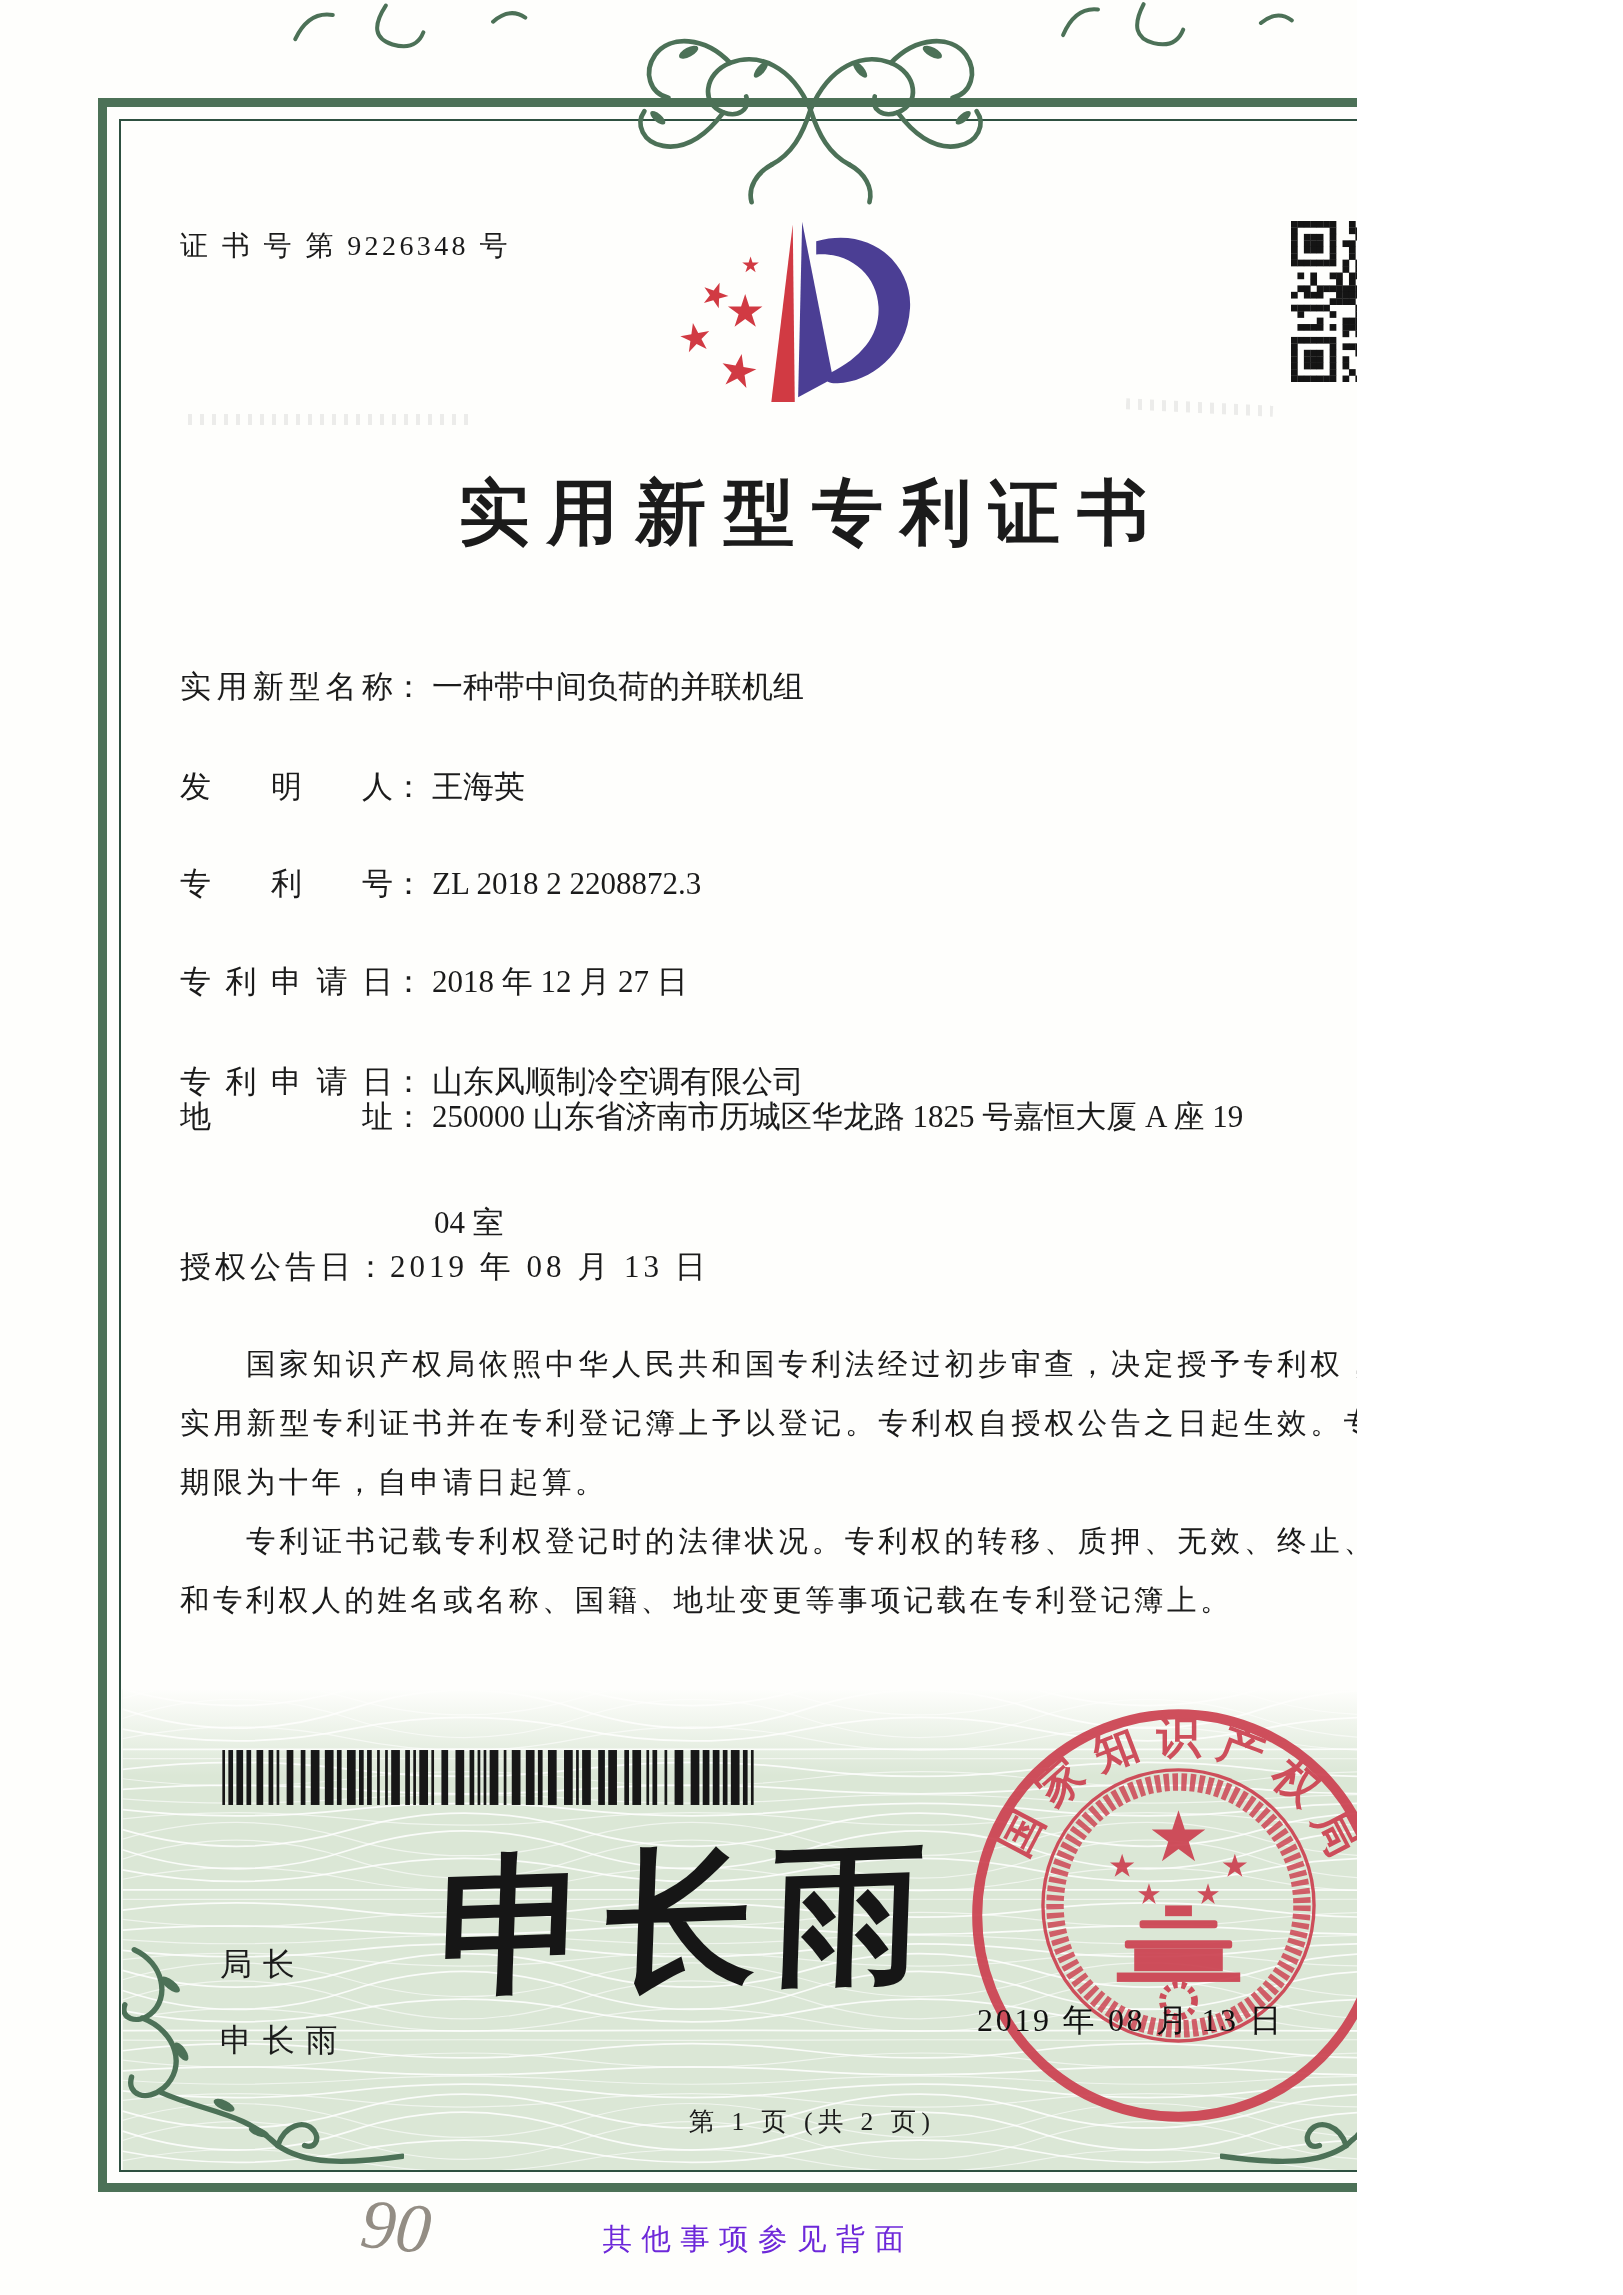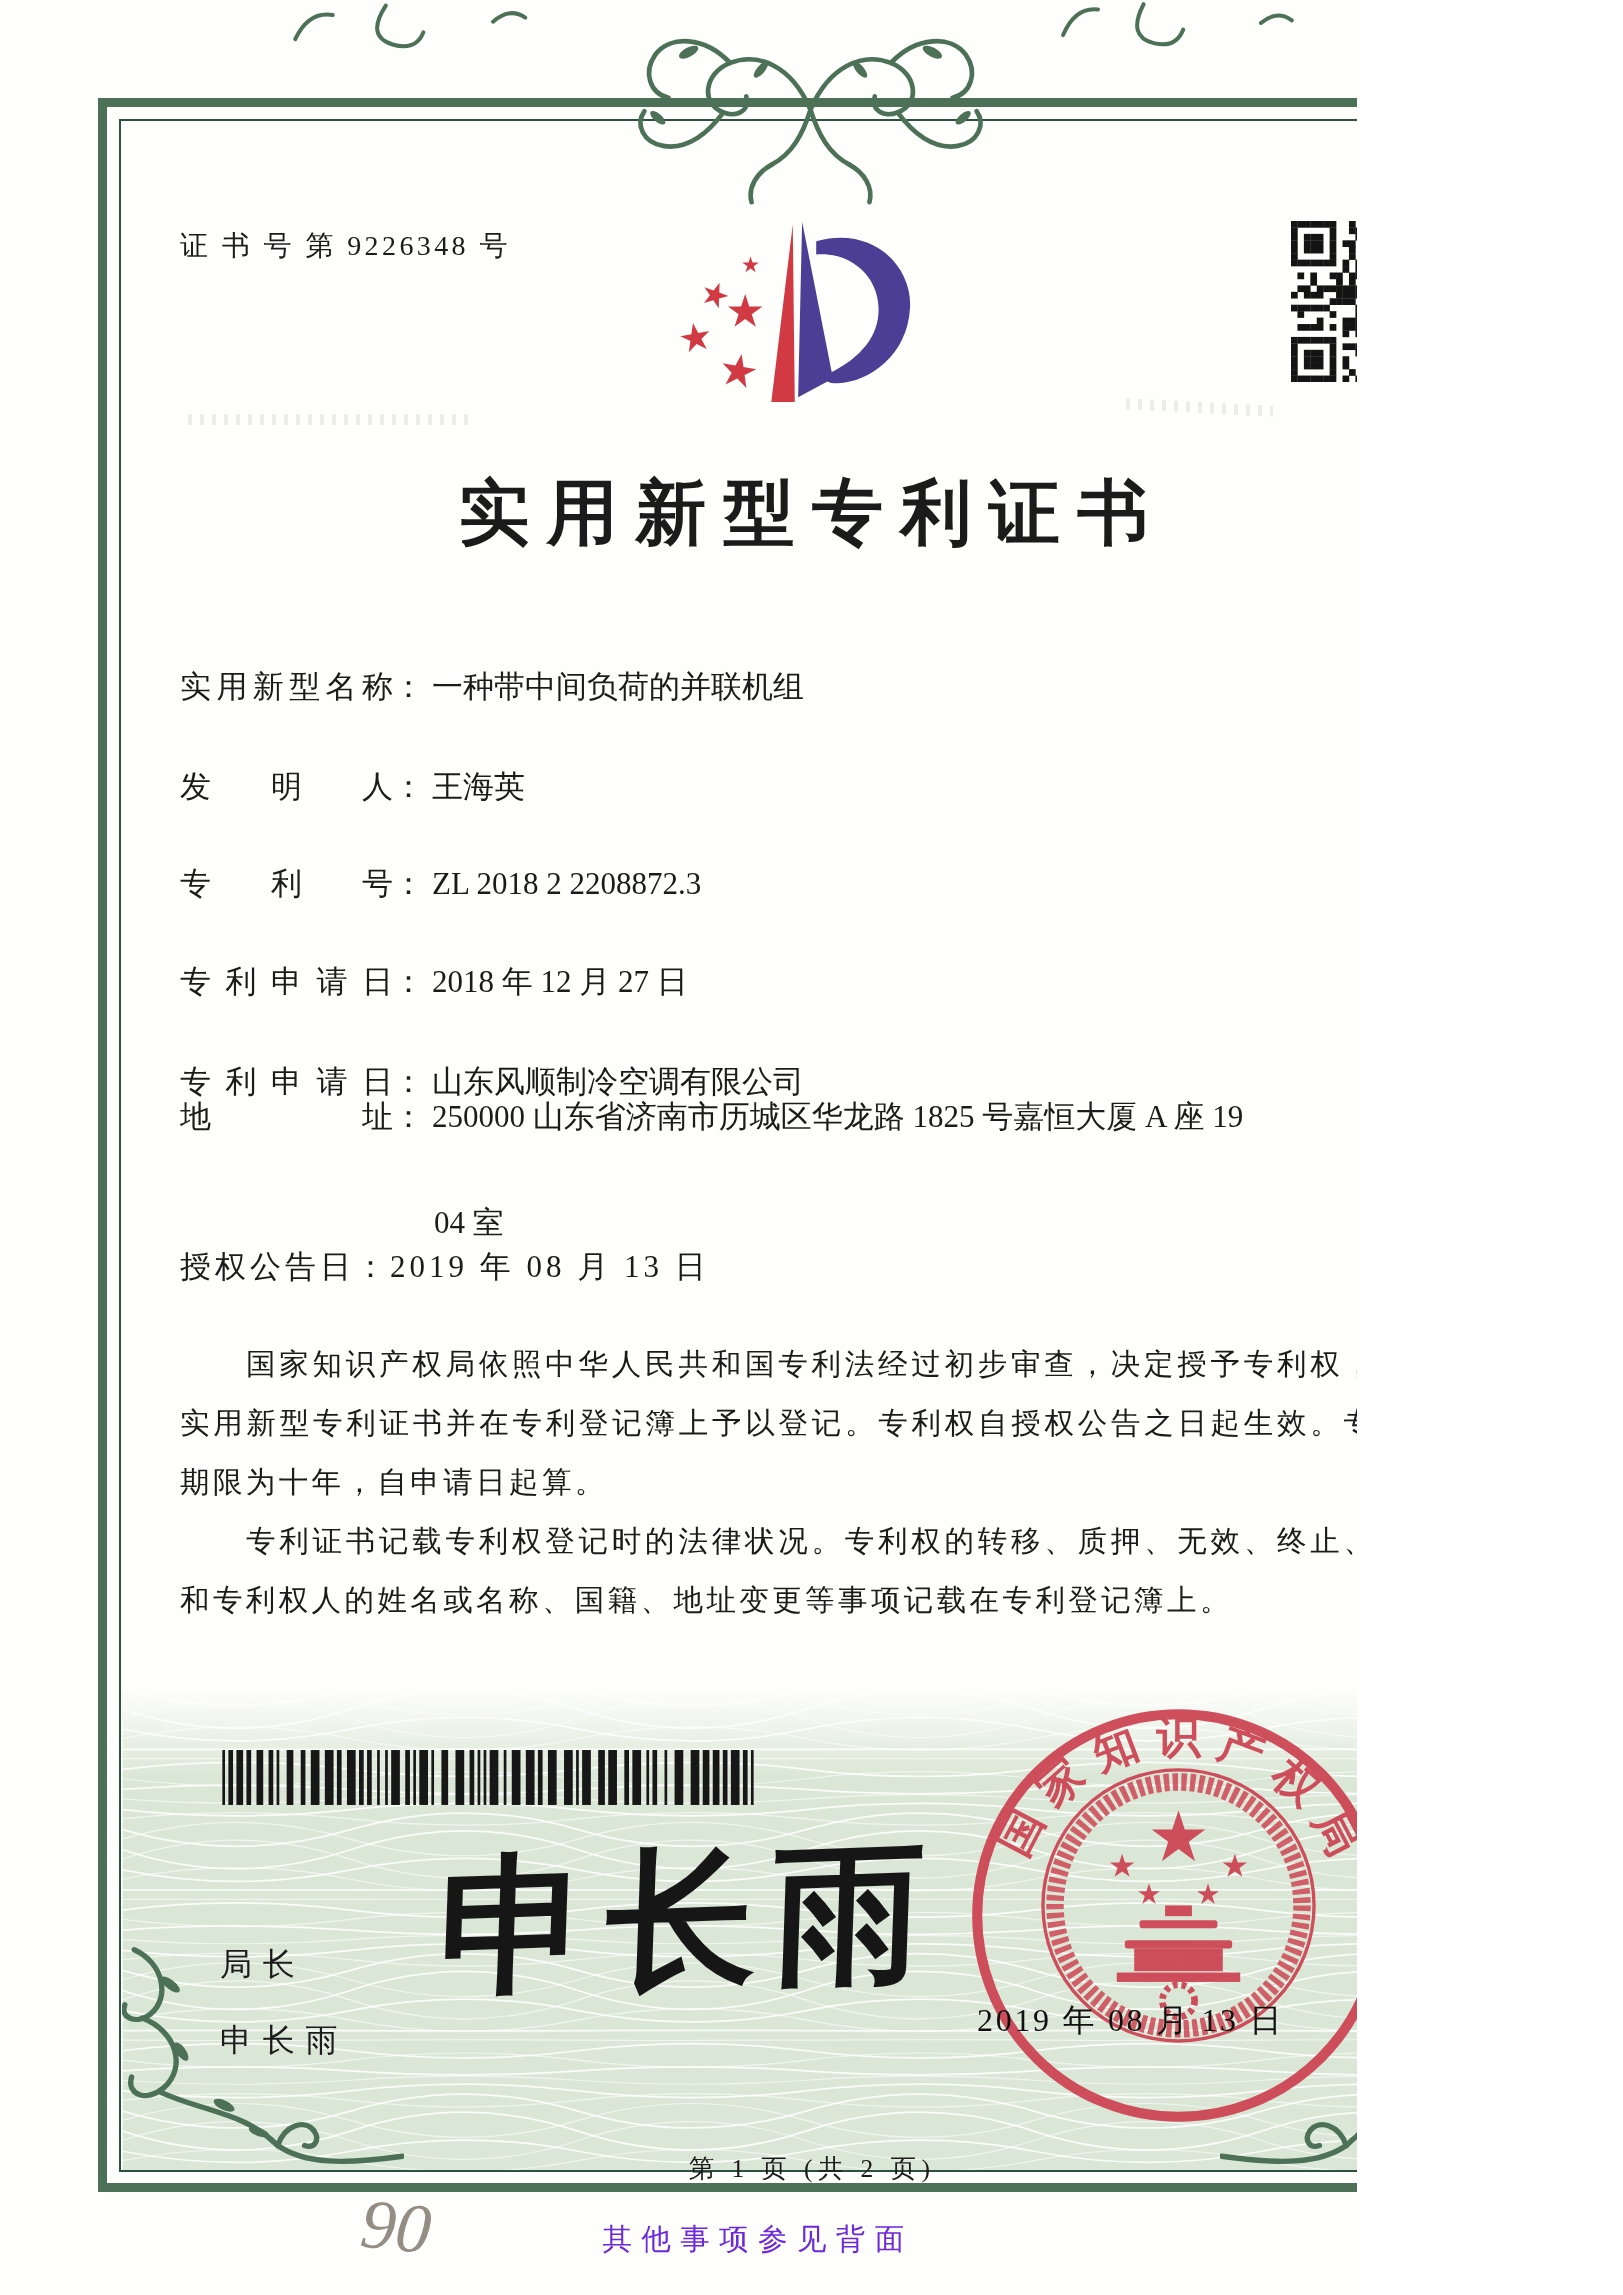--- a/index.html
+++ b/index.html
@@ -21,21 +21,21 @@
   .fvalue{margin-left:8px;}
   .addr2{left:434px;top:1202px;font-size:31px;}
   .grant-pair{font-size:31px;letter-spacing:4px;white-space:nowrap;}
   .paras{left:180px;top:1335px;width:1263px;font-size:29.5px;line-height:59px;
          letter-spacing:3.4px;text-align:justify;}
   .paras p{margin:0;text-indent:66px;}
   .sig-label{left:220px;font-size:32px;letter-spacing:10.7px;}
   .autograph{left:439px;top:1820px;font-size:151px;font-weight:700;letter-spacing:16px;
              transform:rotate(-2deg) skewX(-4deg);color:#161616;}
   .seal-date{left:977px;top:1999px;font-size:32px;letter-spacing:2.7px;color:#101010;}
-  .page-info{left:121px;top:2104px;width:1382px;text-align:center;font-size:25.5px;letter-spacing:5.4px;margin-top:47px;}
+  .page-info{left:121px;top:2104px;width:1382px;text-align:center;font-size:25.5px;letter-spacing:5.4px;}
   .back-note{left:121px;top:2220px;width:1274px;text-align:center;font-size:29.5px;letter-spacing:9.4px;color:#6d28d9;}
   .pencil{left:361px;top:2187px;font-size:70px;color:#938d84;transform:rotate(6deg);font-style:italic;}
   .smudge{height:10.7px;background:repeating-linear-gradient(90deg,#9a9a9a 0 4px,transparent 4px 12px);opacity:.18;}
   svg{display:block;}
 </style>
 </head>
 <body style="--frame-green: #4c7157; --frame-inner: #2e5040; --seal-red: #cc4150; --logo-red: #d13a43; --logo-purple: #4b3e94; --band-green: #dbe7d6;">
 
 <div class="page">
 

